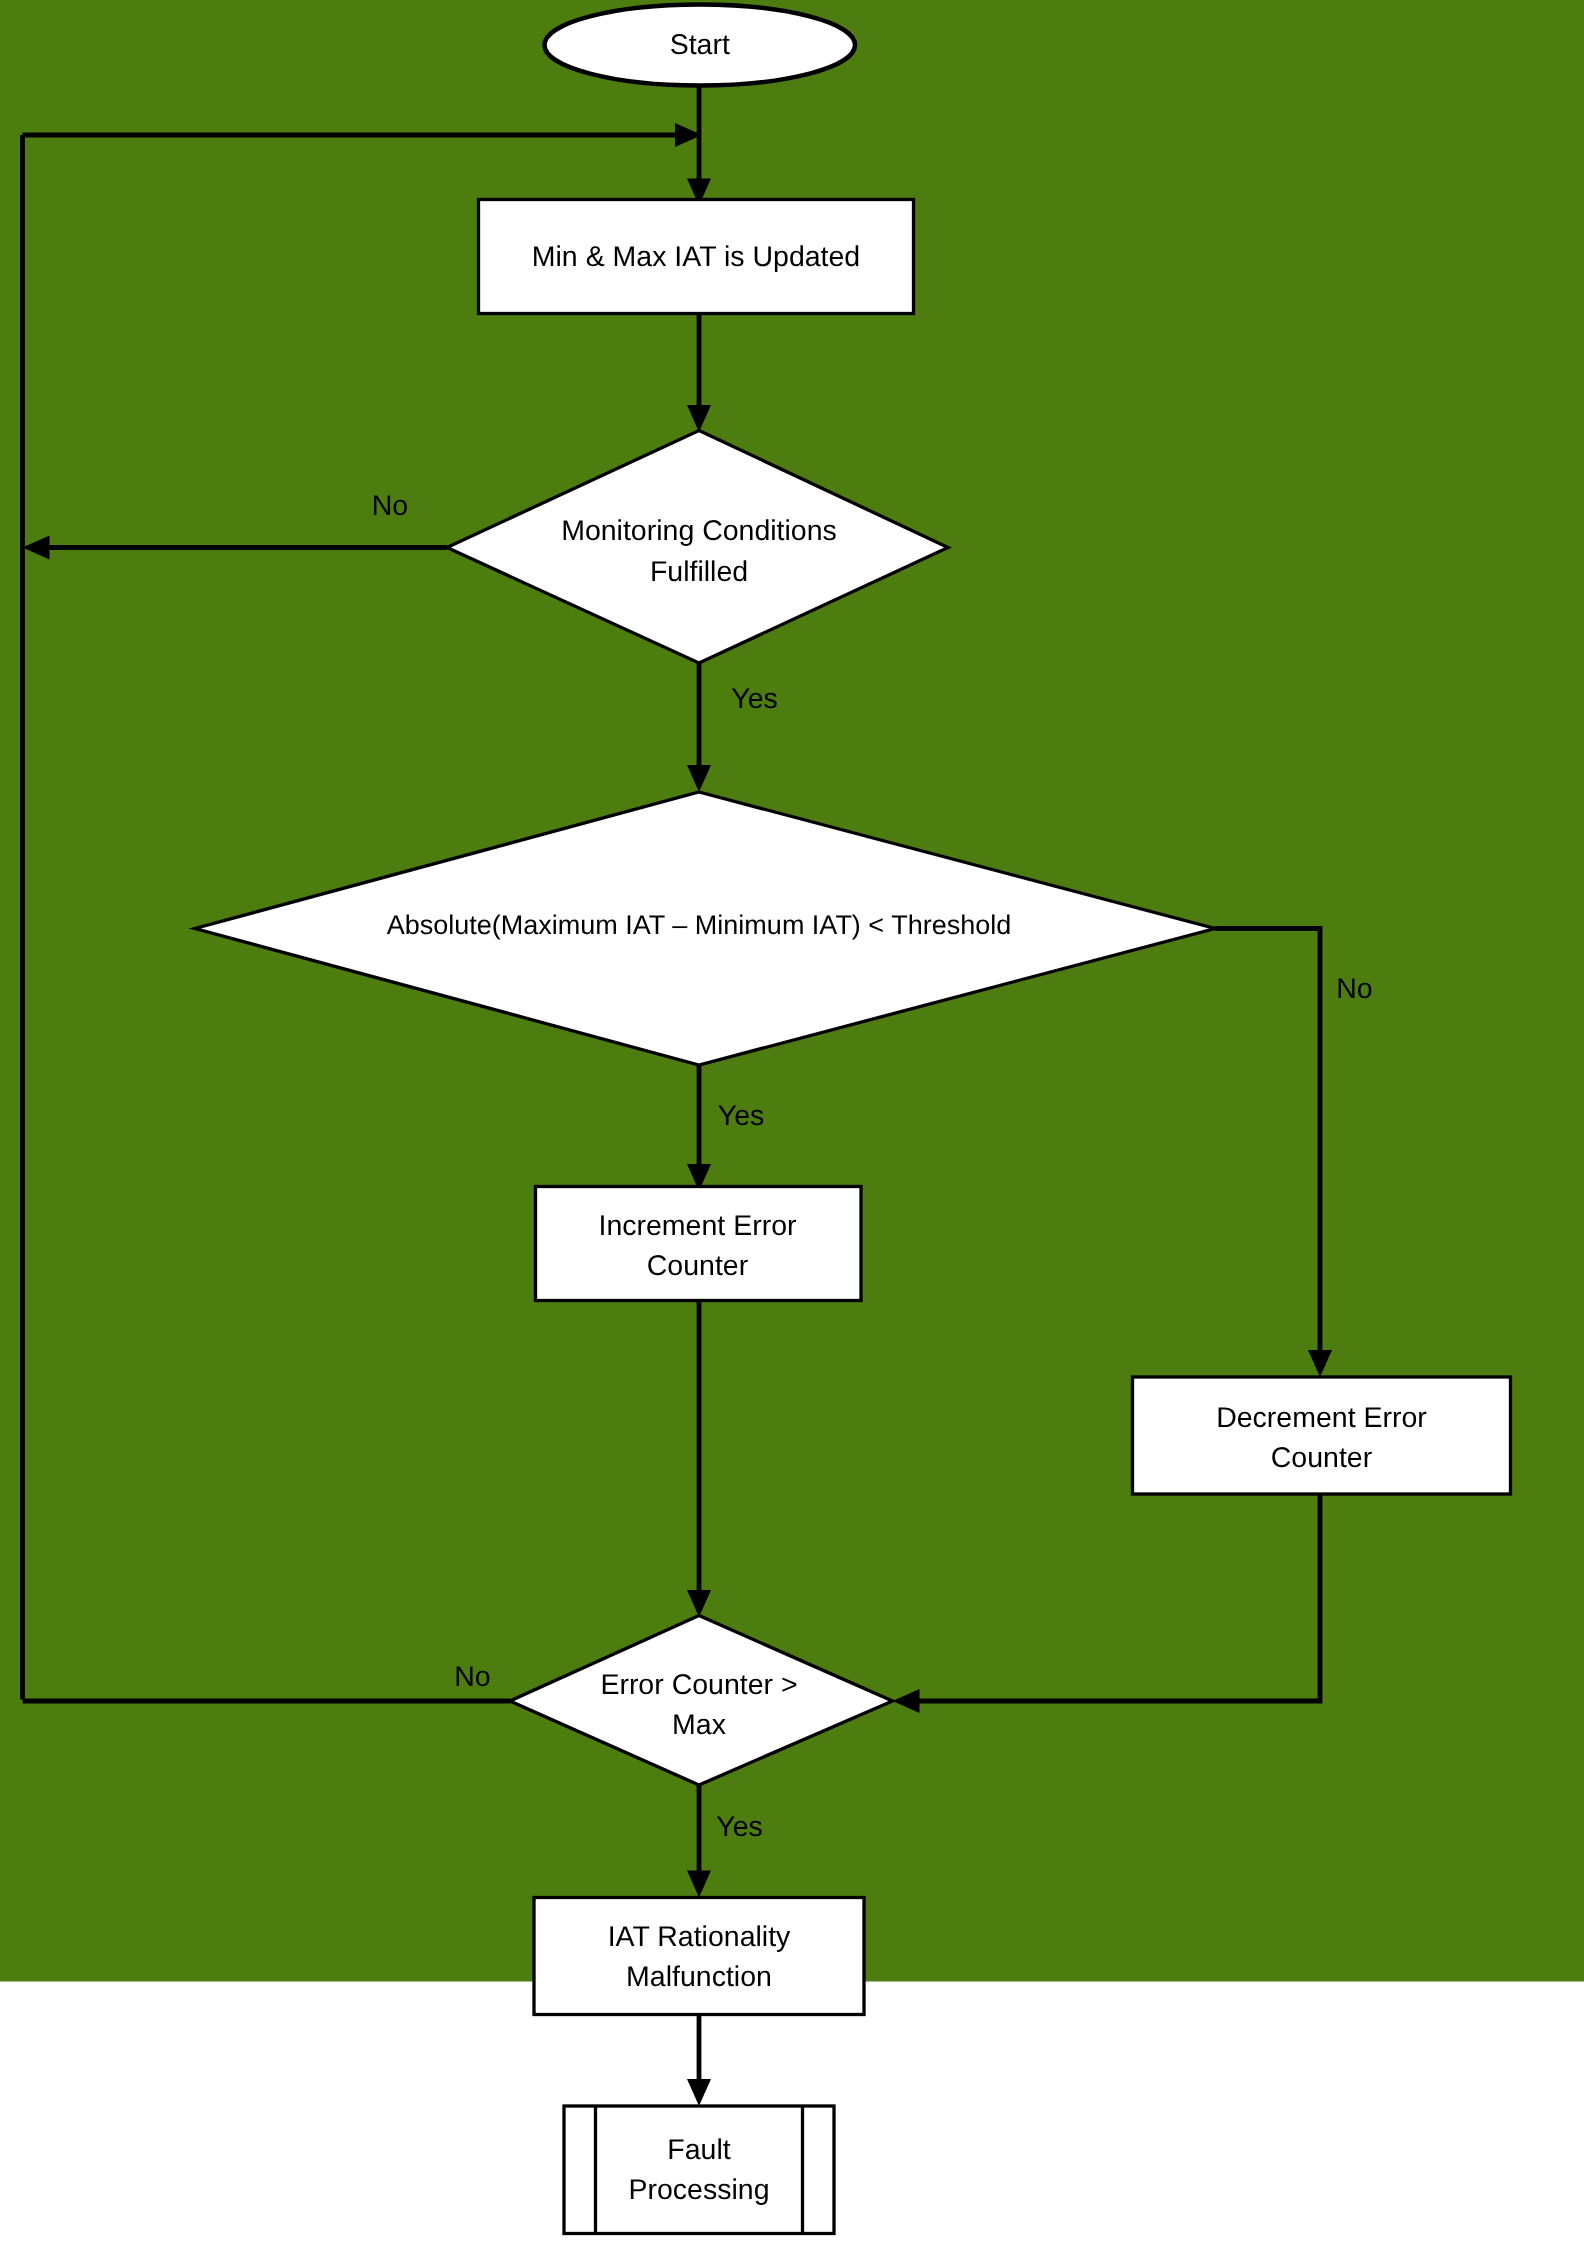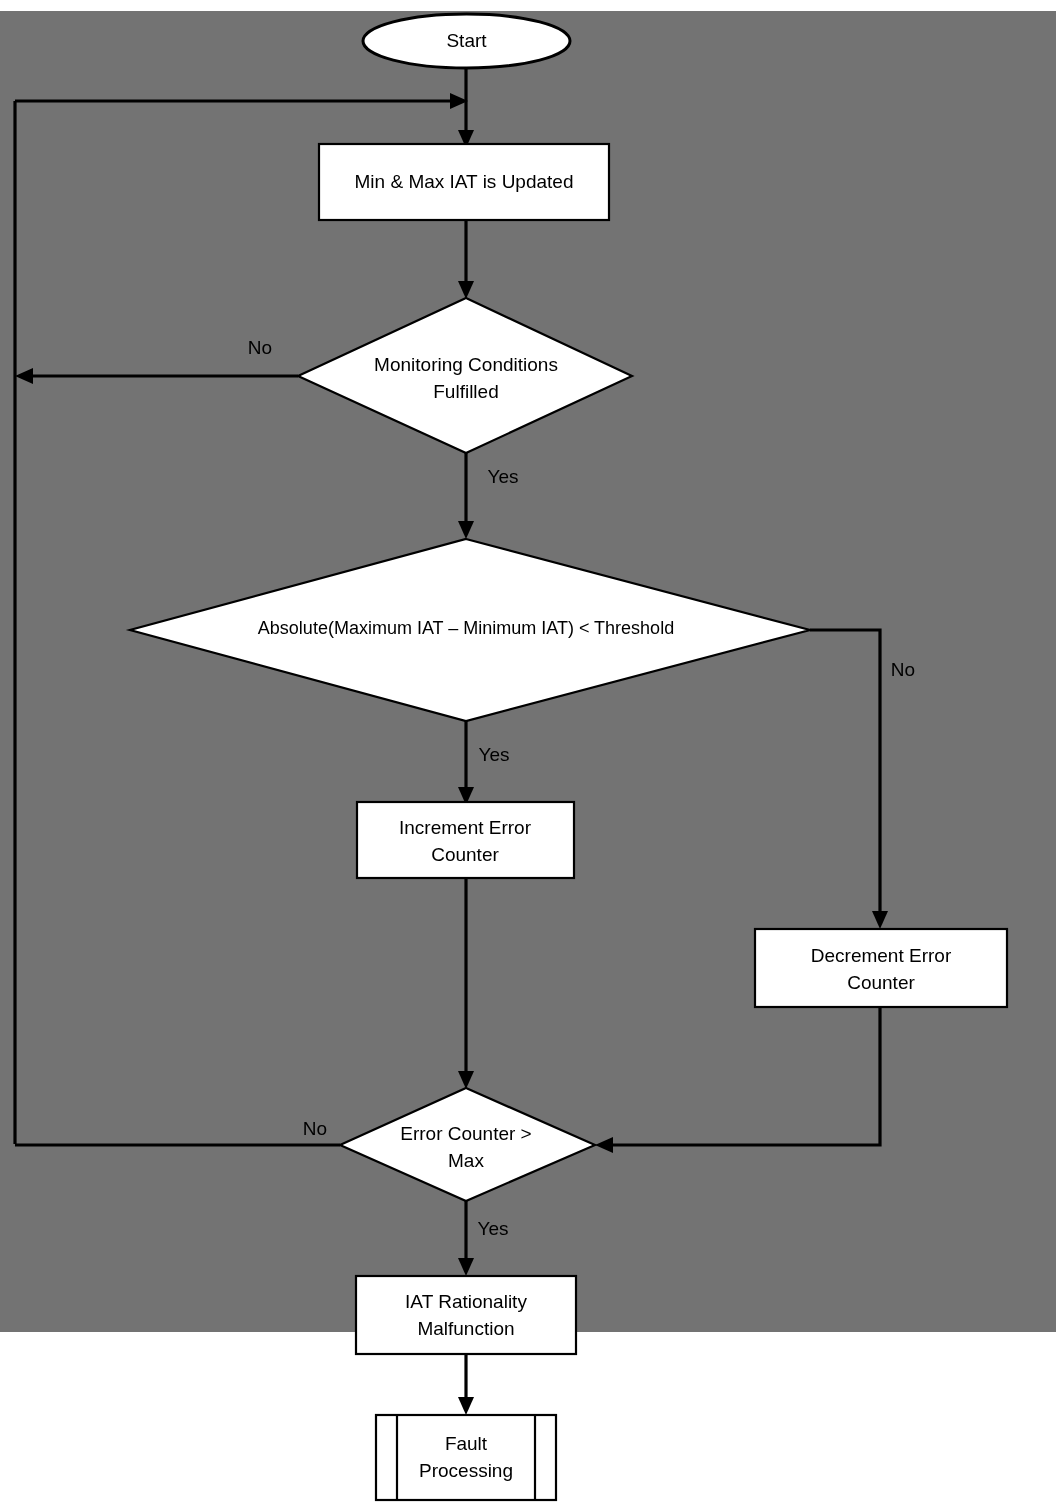--- a/index.html
+++ b/index.html
@@ -12,22 +12,21 @@
     width: 1056px;
     height: 1510px;
     font-family: "Liberation Sans", sans-serif;
     color: #000000;
     overflow: hidden;
   }
   #flowchart-root {
     position: relative;
     width: 1056px;
     height: 1321px;
-    background: #737373;
-    margin-top: 11px;
+    background: #4d7c0f;
   }
   svg.flow-canvas {
     display: block;
     width: 1056px;
     height: 1510px;
   }
   .shape-outline {
     fill: #ffffff;
     stroke: #000000;
     stroke-width: 2.2;

